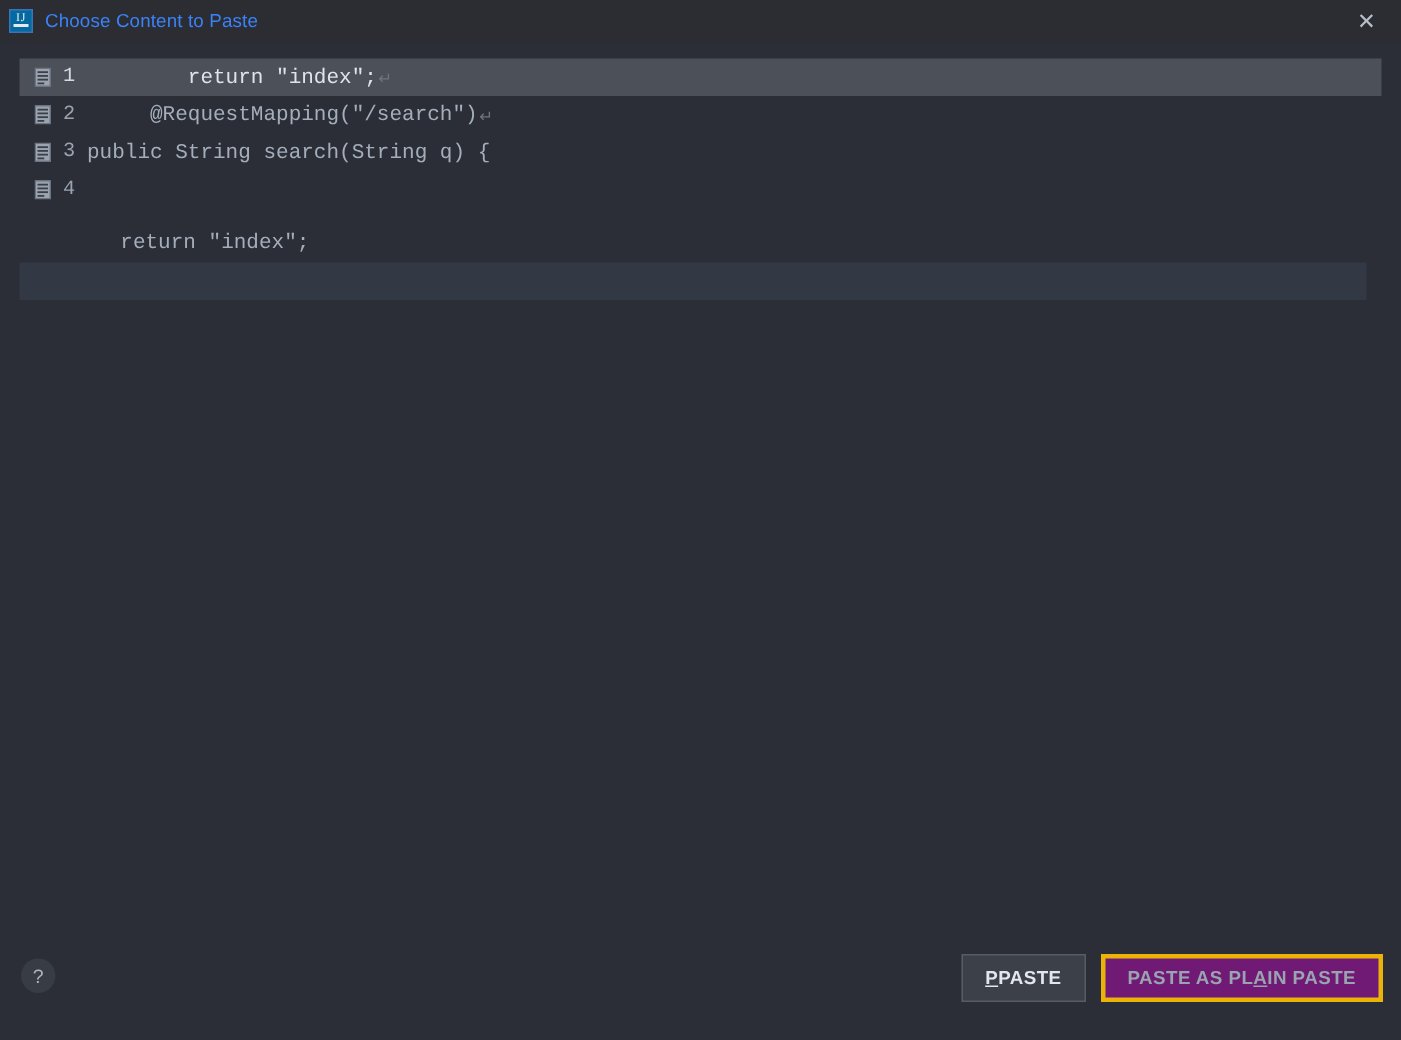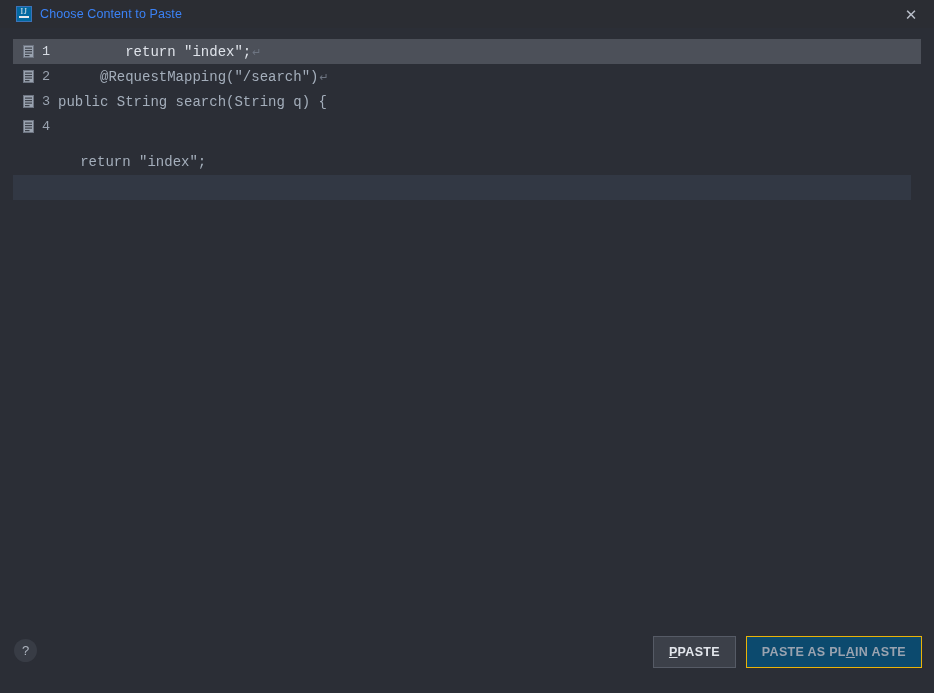--- a/index.html
+++ b/index.html
@@ -22,21 +22,21 @@
     width: 934px;
     height: 28px;
     background: #2b2d33;
     display: flex;
     align-items: center;
     box-sizing: border-box;
   }
   .app-icon {
     width: 16px;
     height: 16px;
-    margin-left: 16px;
+    margin-left: 6px;
     margin-right: 8px;
     border: 1px solid #3d72b8;
     background: #0369a1;
     box-sizing: border-box;
     position: relative;
     flex: 0 0 auto;
   }
   .app-icon .ij-letters {
     position: absolute;
     left: 0; right: 0;
@@ -179,22 +179,22 @@
     position: absolute;
     right: 12px;
     top: 9px;
     display: flex;
     gap: 10px;
   }
   .dlg-btn {
     height: 32px;
     min-width: 76px;
     padding: 0 15px;
-    background: #0c4a6e;
-    border: 1px solid #eab308;
+    background: #701a75;
+    border: 3px solid #eab308;
     color: #9aa3b0;
     font-size: 12.5px;
     font-weight: bold;
     letter-spacing: 0.3px;
     display: flex;
     align-items: center;
     justify-content: center;
     cursor: pointer;
     user-select: none;
     box-sizing: border-box;
@@ -291,18 +291,18 @@
 
     <div class="dlg-btn default">
       <span></span>
         <span class="mn">P</span>
         <span>PASTE</span>
     </div>
 
     <div class="dlg-btn">
       <span>PASTE AS PL</span>
         <span class="mn">A</span>
-        <span>IN ASTE</span>
+        <span>IN PASTE</span>
     </div>
 
 
   </div>
 </div>
 
 </body></html>

